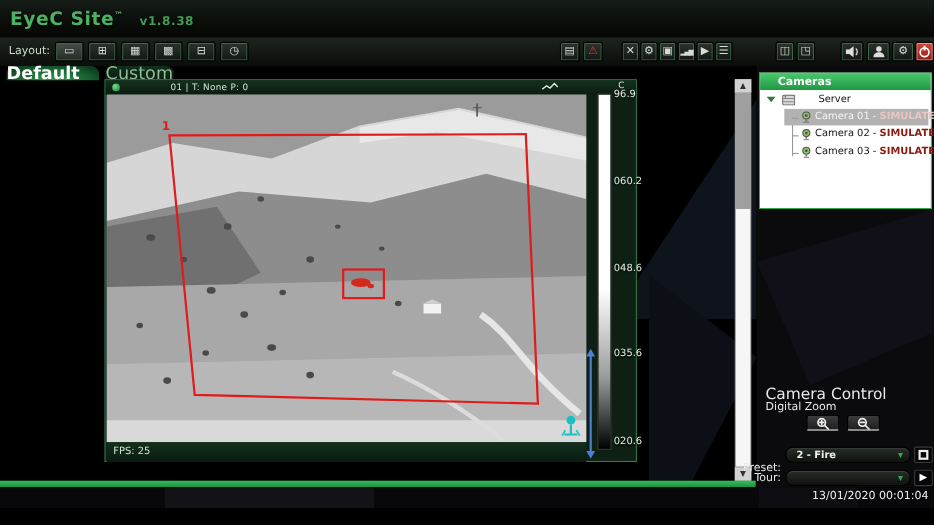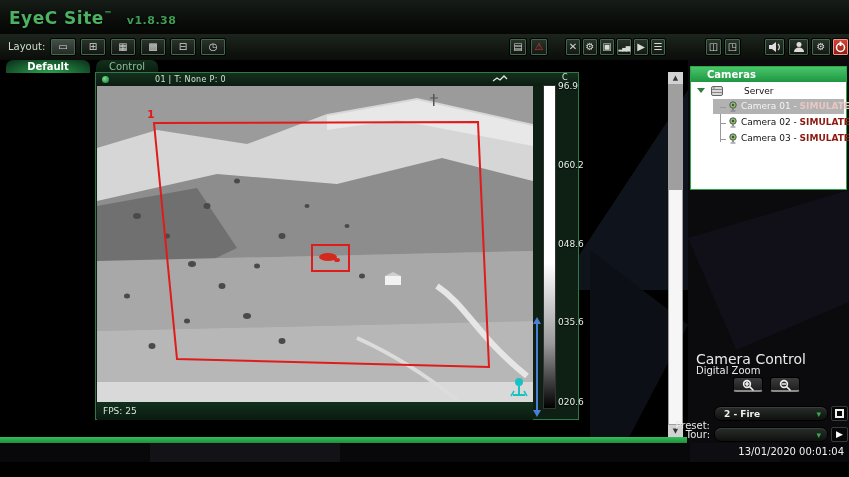--- a/index.html
+++ b/index.html
@@ -22,22 +22,22 @@
   .tbtn { position:absolute; top:4px; height:18px; background:linear-gradient(180deg,#2b342c,#121612);
     border:1px solid #000; box-shadow:inset 0 0 0 1px #3d6b49; border-radius:2px;
     color:#d5dbd5; font-size:10px; line-height:16px; text-align:center; cursor:pointer; }
   .tbtn.active { background:linear-gradient(180deg,#46514a,#232a24); }
   .tbtn .g { display:inline-block; }
   .tbtn.red-glyph .g { color:#d23a2a; }
   .tbtn.power { background:linear-gradient(180deg,#d44638,#8e1d12); box-shadow:inset 0 0 0 1px #e98; }
   .g-stats { font-size:6px; letter-spacing:-1px; }
 
   
-  .tab { position:absolute; top:60px; height:13px; font-size:10px; line-height:13px;
-    text-align:center; border-radius:7px 7px 0 0; cursor:pointer; }
+  .tab { position:absolute; top:60px; height:13px; font-size:16px; line-height:13px;
+    border-radius:7px 7px 0 0; cursor:pointer; }
   .tab.default { left:6px; width:84px; font-weight:bold; color:#fff;
     background:radial-gradient(ellipse at 50% 120%, #2fae52 0%, #14532a 70%, #0b2a17 100%); }
   .tab.custom { left:96px; width:62px; color:#8fbc98;
     background:linear-gradient(180deg,#12301b,#0a1c10); }
 
   
   .vcell { position:absolute; left:95px; top:72px; width:484px; height:348px;
     background:#0d2013; border:1px solid #2e7a44; }
   .vheader { position:absolute; left:0; top:0; width:100%; height:13px;
     background:linear-gradient(180deg,#15301e,#0b1c11); color:#cfe3cf; font-size:8px; }
@@ -176,21 +176,21 @@
     <div class="tbtn" style="left:811px; width:20px;"><span class="g">⚙</span></div>
     <div class="tbtn power" style="left:832px; width:17px;">
       <svg width="11" height="12" viewBox="0 0 11 12" style="margin-top:2px;">
         <circle cx="5.5" cy="6.5" r="4" stroke="#fff" stroke-width="1.5" fill="none"></circle>
         <line x1="5.5" y1="0.5" x2="5.5" y2="5" stroke="#fff" stroke-width="1.8"></line>
       </svg>
     </div>
   </div>
 
   <div class="tab default"><span>Default</span></div>
-  <div class="tab custom"><span>Control</span></div>
+  <div class="tab custom"><span>Custom</span></div>
 
   <div class="vcell">
     <div class="vheader">
       <span class="dot"></span>
       <span class="status">01  |  T: None  P: 0</span>
       <span class="hicon">
         <svg width="16" height="9" viewBox="0 0 16 9">
           <polyline points="1,7 5,4 8,6 12,2 15,5" stroke="#dfe8df" stroke-width="1.3" fill="none"></polyline>
         </svg>
       </span>

